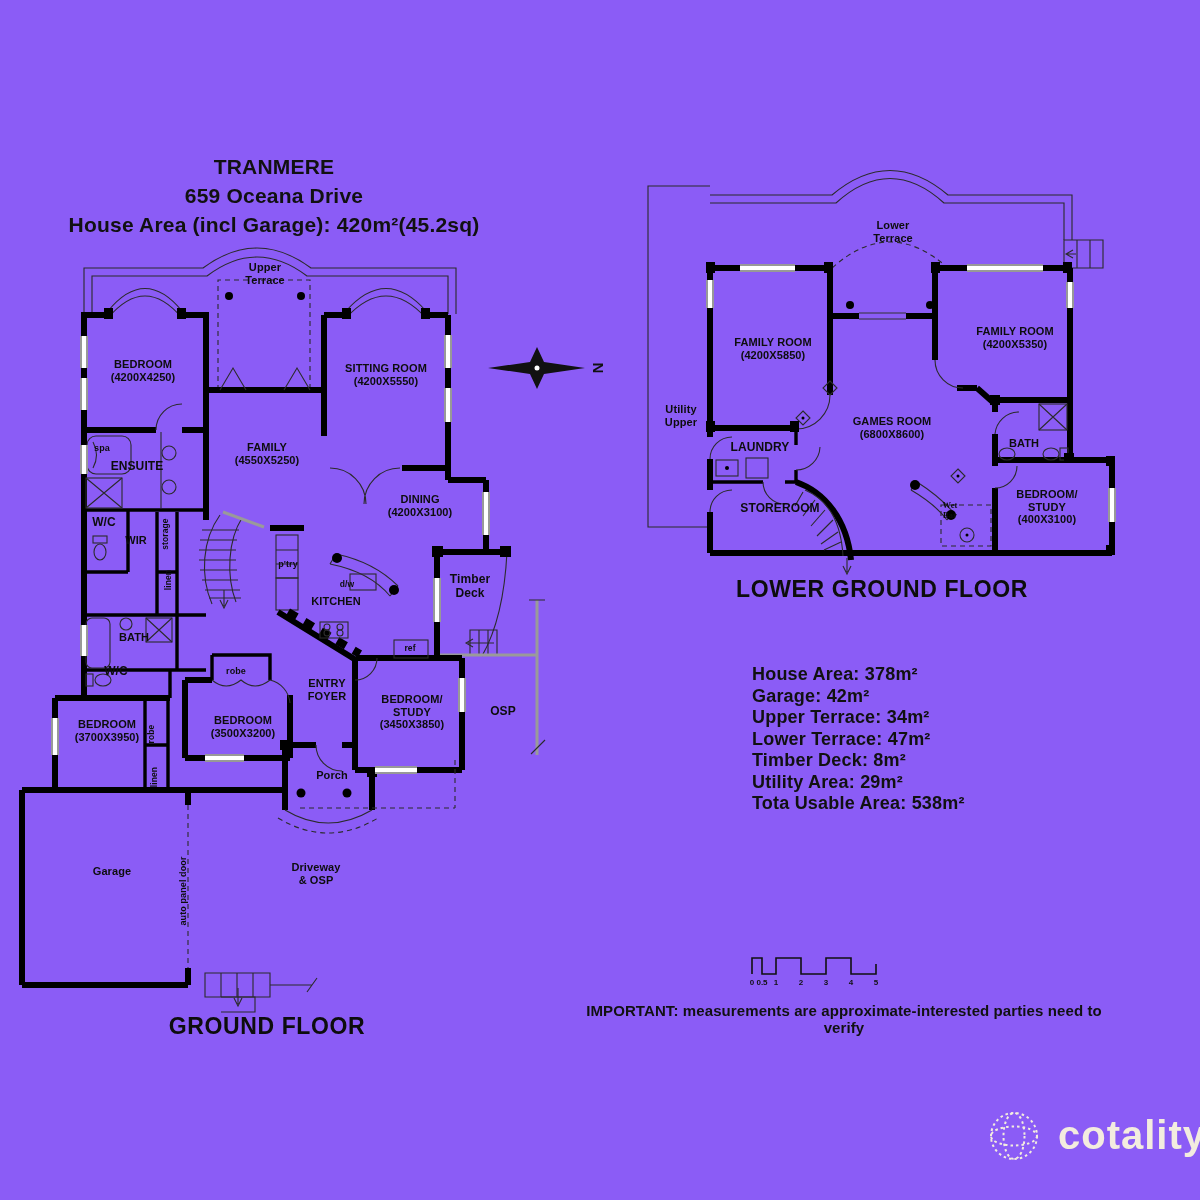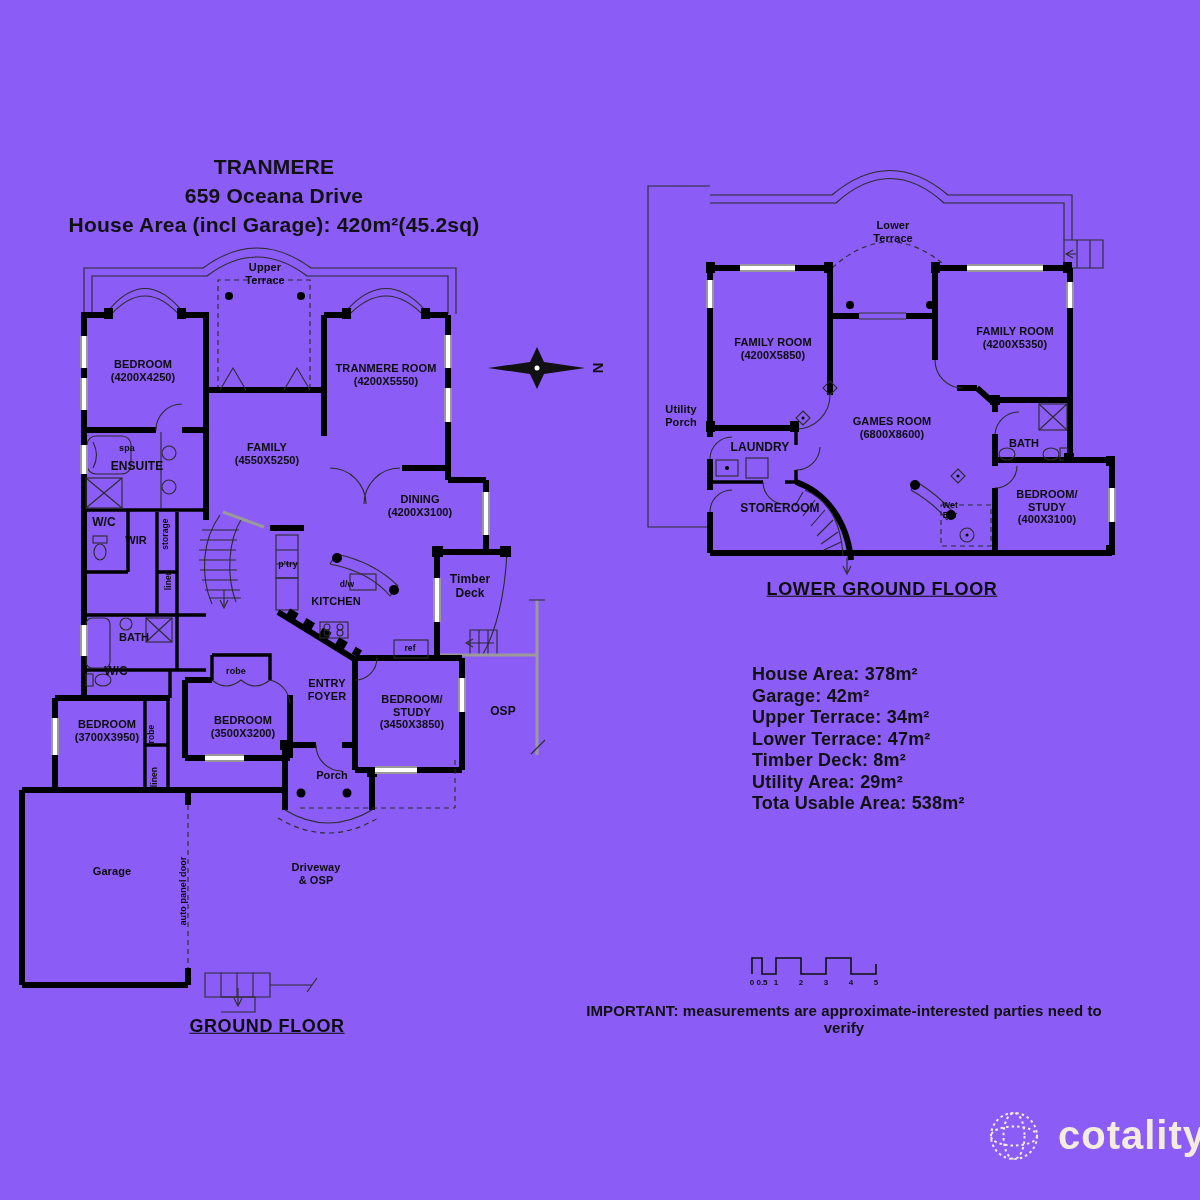--- a/index.html
+++ b/index.html
@@ -11,21 +11,21 @@
   .tn{stroke:#2b2b2b;stroke-width:1.1;fill:none;}
   .dsh{stroke:#2b2b2b;stroke-width:1.1;fill:none;stroke-dasharray:5 4;}
   .gry{stroke:#9a9a9a;stroke-width:3;fill:none;}
   .blk{fill:#000;stroke:none;}
   .wn{stroke:#333;stroke-width:1;fill:none;}
   .lbl{position:absolute;transform:translate(-50%,-50%);font-weight:bold;color:#0d0d0d;
        text-align:center;white-space:pre-line;line-height:1.14;letter-spacing:0.1px;}
   .rot{transform:translate(-50%,-50%) rotate(-90deg);}
   .fs12{font-size:12px;}.fs11{font-size:11px;}.fs10{font-size:12px;}
   .fs9{font-size:9px;}.fs85{font-size:8.5px;}
-  .floor-title{font-size:18px;letter-spacing:0.6px;white-space:nowrap;text-decoration:underline;}
+  .floor-title{font-size:23px;letter-spacing:0.6px;white-space:nowrap;}
   .hdr{position:absolute;left:28px;top:152px;width:492px;text-align:center;
        font-weight:bold;font-size:21px;line-height:29px;letter-spacing:0.2px;}
   .summary{position:absolute;left:752px;top:664px;font-weight:bold;font-size:18px;
            line-height:21.5px;letter-spacing:0.2px;}
   .disclaimer{position:absolute;left:568px;top:1002px;width:552px;text-align:center;
               font-weight:bold;font-size:15px;letter-spacing:0.1px;}
   .watermark{position:absolute;left:988px;top:1106px;display:flex;align-items:center;
              gap:16px;font-weight:bold;font-size:40px;letter-spacing:1px;}
   .sb-txt{font-family:"Liberation Sans",sans-serif;font-size:8px;font-weight:bold;fill:#111;}
 </style>
@@ -270,25 +270,25 @@
   <svg style="left:486px;top:342px;" width="120" height="52" viewBox="0 0 120 52">
     <polygon fill="#111" points="2,26 44,20 51,5 58,20 99,26 58,32 51,47 44,32"></polygon>
     <circle cx="51" cy="26" r="2.5" fill="#fff"></circle>
     <text x="112" y="31" transform="rotate(90 112 26)" text-anchor="middle" font-size="15" font-weight="bold" fill="#111">N</text>
   </svg>
 
   <div class="lbl fs11" style="left:265px;top:274px;">Upper
 Terrace</div>
   <div class="lbl fs11" style="left:143px;top:371px;">BEDROOM
 (4200X4250)</div>
-  <div class="lbl fs11" style="left:386px;top:375px;">TRANMERE ROOM
+  <div class="lbl fs11" style="left:386px;top:375px;">SITTING ROOM
 (4200X5550)</div>
   <div class="lbl fs11" style="left:267px;top:454px;">FAMILY
 (4550X5250)</div>
-  <div class="lbl fs9" style="left:117px;top:448px;padding-left:20px;">spa</div>
+  <div class="lbl fs9" style="left:92px;top:448px;padding-left:20px;">spa</div>
   <div class="lbl fs10" style="left:137px;top:467px;">ENSUITE</div>
   <div class="lbl fs10" style="left:104px;top:523px;">W/C</div>
   <div class="lbl fs11" style="left:136px;top:540px;">WIR</div>
   <div class="lbl fs85 rot" style="left:166px;top:534px;">storage</div>
   <div class="lbl fs85 rot" style="left:169px;top:580px;">linen</div>
   <div class="lbl fs11" style="left:134px;top:637px;">BATH</div>
   <div class="lbl fs10" style="left:116px;top:672px;">W/C</div>
   <div class="lbl fs9" style="left:288px;top:564px;">p'try</div>
   <div class="lbl fs11" style="left:336px;top:601px;">KITCHEN</div>
   <div class="lbl fs85" style="left:347px;top:585px;">d/w</div>
@@ -317,27 +317,27 @@
 &amp; OSP</div>
   <div class="lbl floor-title" style="left:267px;top:1026px;">GROUND FLOOR</div>
 
   <div class="lbl fs11" style="left:893px;top:224px;margin-top:8px;">Lower
 Terrace</div>
   <div class="lbl fs11" style="left:773px;top:349px;">FAMILY ROOM
 (4200X5850)</div>
   <div class="lbl fs11" style="left:1015px;top:338px;">FAMILY ROOM
 (4200X5350)</div>
   <div class="lbl fs11" style="left:681px;top:416px;">Utility
-Porch</div>
+Upper</div>
   <div class="lbl fs11" style="left:892px;top:428px;">GAMES ROOM
 (6800X8600)</div>
   <div class="lbl fs10" style="left:760px;top:448px;">LAUNDRY</div>
   <div class="lbl fs10" style="left:770px;top:509px;padding-left:20px;">STOREROOM</div>
   <div class="lbl fs11" style="left:1024px;top:443px;">BATH</div>
-  <div class="lbl fs85" style="left:950px;top:511px;">Wet
+  <div class="lbl fs85" style="left:950px;top:511px;font-family:Liberation Serif, serif;">Wet
 Bar</div>
   <div class="lbl fs11" style="left:1047px;top:507px;">BEDROOM/
 STUDY
 (400X3100)</div>
   <div class="lbl floor-title" style="left:882px;top:589px;">LOWER GROUND FLOOR</div>
 
   <div class="summary">
     <div>House Area: 378m²</div>
     <div>Garage: 42m²</div>
     <div>Upper Terrace: 34m²</div>

